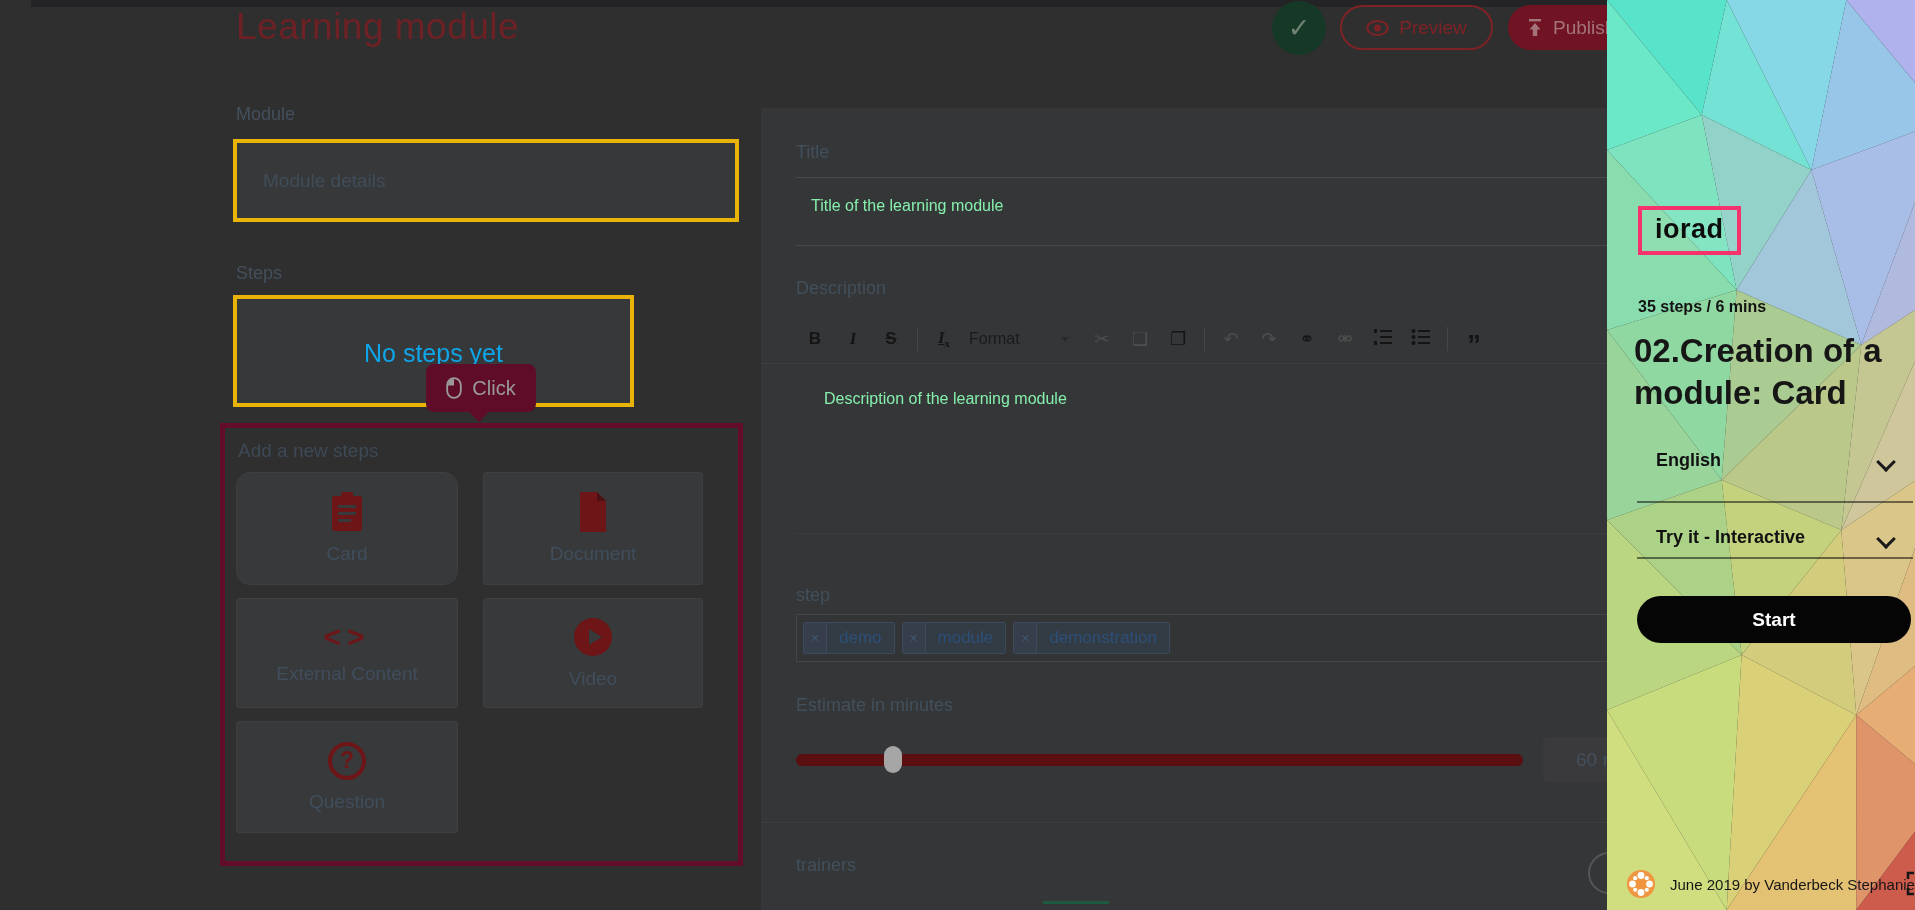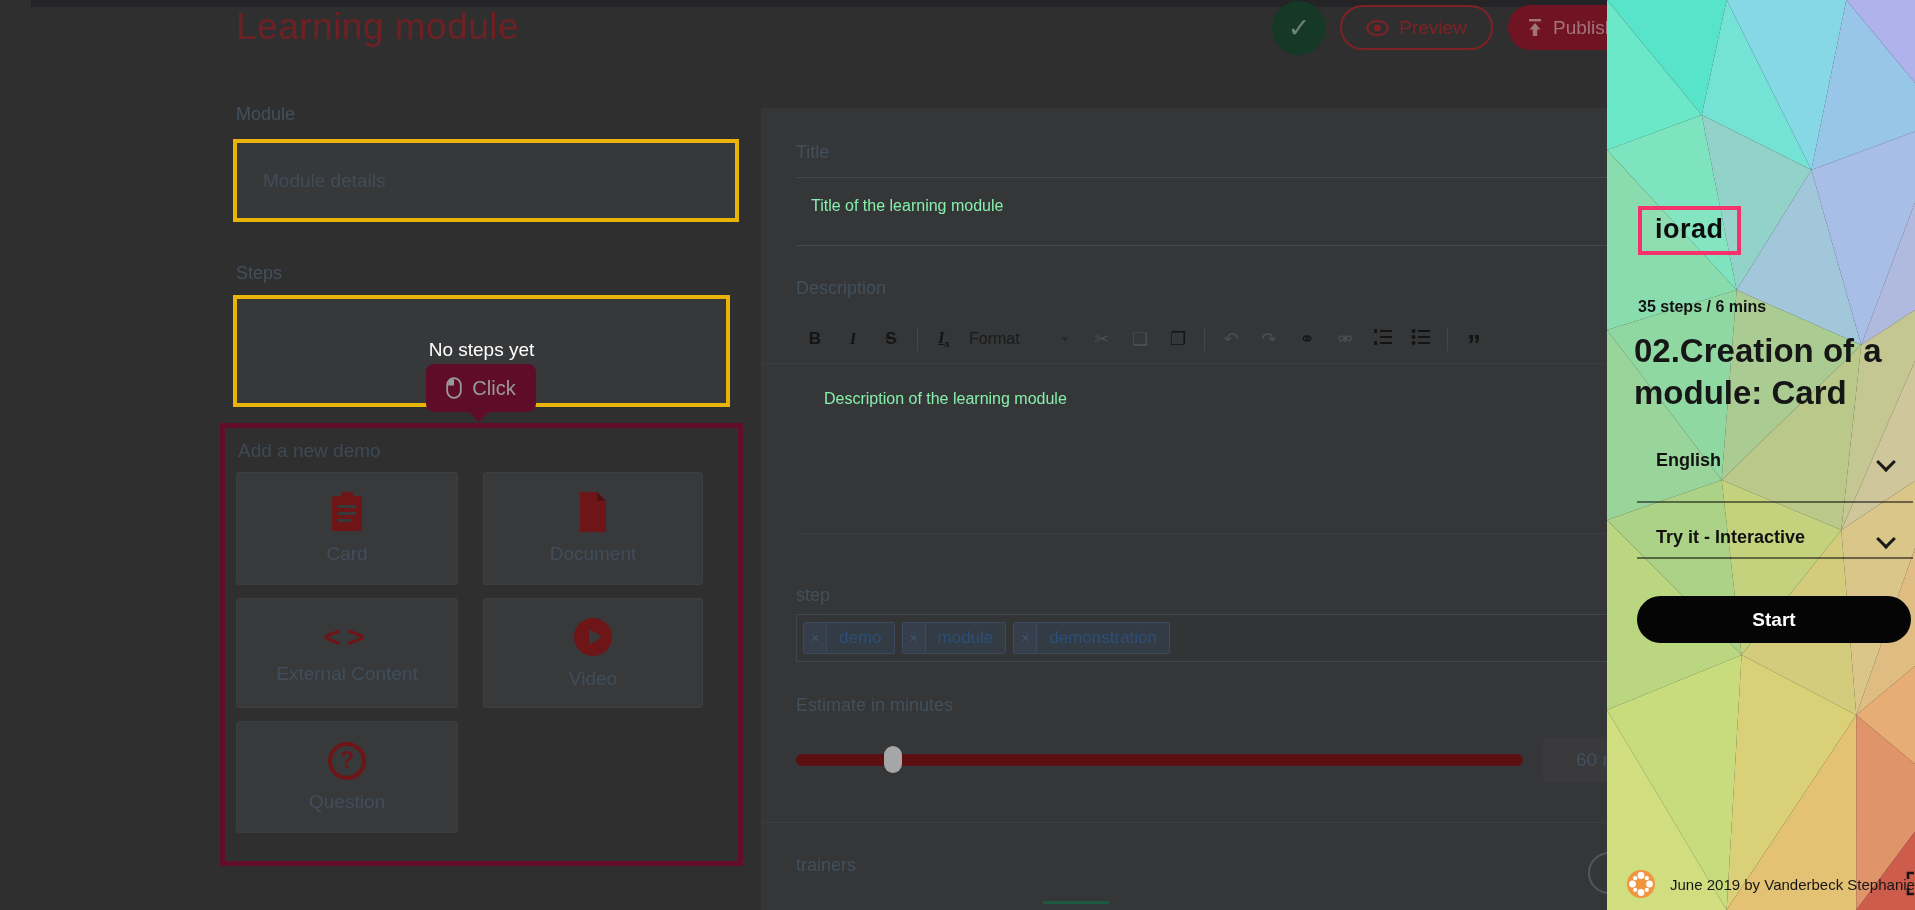--- a/index.html
+++ b/index.html
@@ -17,34 +17,34 @@
                box-sizing:border-box;display:flex;align-items:center;justify-content:center;gap:10px;
                color:#7f2225;font-size:19px;}
   .btn-publish{left:1477px;top:5px;width:126px;height:45px;border-radius:24px;background:#701322;
                box-sizing:border-box;display:flex;align-items:center;gap:9px;padding-left:18px;
                color:#a3747a;font-size:19px;overflow:hidden;white-space:nowrap;}
 
   .sec-label{font-size:18px;color:#43505c;}
   .box{background:#37383a;border:4px solid #eab308;box-sizing:border-box;}
   .module-box{left:202px;top:139px;width:506px;height:83px;display:flex;align-items:center;padding-left:26px;
               font-size:19px;color:#404d59;}
-  .steps-box{left:202px;top:295px;width:497px;height:112px;display:flex;align-items:flex-start;justify-content:center;
-             font-size:19px;color:#ffffff;padding-top:40px;box-sizing:border-box;}
+  .steps-box{left:202px;top:295px;width:401px;height:112px;display:flex;align-items:flex-start;justify-content:center;
+             font-size:25px;color:#0ea5e9;padding-top:40px;box-sizing:border-box;}
 
   .click-bubble{left:395px;top:364px;width:110px;height:48px;border-radius:8px;background:#5f0c29;
                 display:flex;align-items:center;justify-content:center;gap:10px;color:#9a9a9a;font-size:20px;z-index:3;}
   .click-tail{left:437px;top:411px;width:0;height:0;border-left:11px solid transparent;border-right:11px solid transparent;
               border-top:11px solid #5f0c29;z-index:3;}
 
   .highlight-box{left:189px;top:423px;width:523px;height:443px;border:5px solid #640d2b;box-sizing:border-box;z-index:2;}
   .addstep-label{left:207px;top:440px;font-size:19px;color:#3d4955;}
   .tile{background:#38393b;border:1px solid #3e3f41;border-radius:3px;box-sizing:border-box;
         display:flex;flex-direction:column;align-items:center;justify-content:center;gap:11px;}
   .tile .t-label{font-size:19px;color:#404e5c;}
-  .tile-1{left:205px;top:472px;width:222px;height:113px;}
+  .tile-1{left:205px;top:472px;width:222px;height:113px;border-radius:14px;}
   .tile-2{left:452px;top:472px;width:220px;height:113px;}
   .tile-3{left:205px;top:598px;width:222px;height:110px;}
   .tile-4{left:452px;top:598px;width:220px;height:110px;}
   .tile-5{left:205px;top:721px;width:222px;height:112px;}
   .ext-icon{font-size:30px;font-weight:bold;letter-spacing:6px;color:#6d1517;line-height:30px;}
   .q-icon{width:38px;height:38px;border-radius:50%;border:4px solid #6d1517;box-sizing:border-box;
           display:flex;align-items:center;justify-content:center;font-size:23px;font-weight:bold;color:#6d1517;}
 
   
   .right-card{left:730px;top:108px;width:1185px;height:802px;background:#343638;}
@@ -139,21 +139,21 @@
   <div class="abs click-bubble">
     <svg width="16" height="22" viewBox="0 0 16 22">
       <rect x="1.2" y="1.2" width="13.6" height="19.6" rx="6.8" fill="none" stroke="#9a9a9a" stroke-width="1.8"></rect>
       <path d="M2 8.6 V8 Q2 2 8 2 V8.6 Z" fill="#9a9a9a"></path>
     </svg>
     <span>Click</span>
   </div>
   <div class="abs click-tail"></div>
 
   <div class="abs highlight-box"></div>
-  <div class="abs addstep-label">Add a new demo</div>
+  <div class="abs addstep-label">Add a new steps</div>
 
   <div class="abs tile tile-1">
     <svg width="34" height="40" viewBox="0 0 34 40">
       <rect x="11" y="0" width="12" height="8" rx="2" fill="#6d1517"></rect>
       <rect x="2" y="4" width="30" height="35" rx="2.5" fill="#6d1517"></rect>
       <rect x="8" y="13" width="18" height="3" fill="#38393b"></rect>
       <rect x="8" y="20" width="18" height="3" fill="#38393b"></rect>
       <rect x="8" y="27" width="13" height="3" fill="#38393b"></rect>
     </svg>
     <span class="t-label">Card</span>

